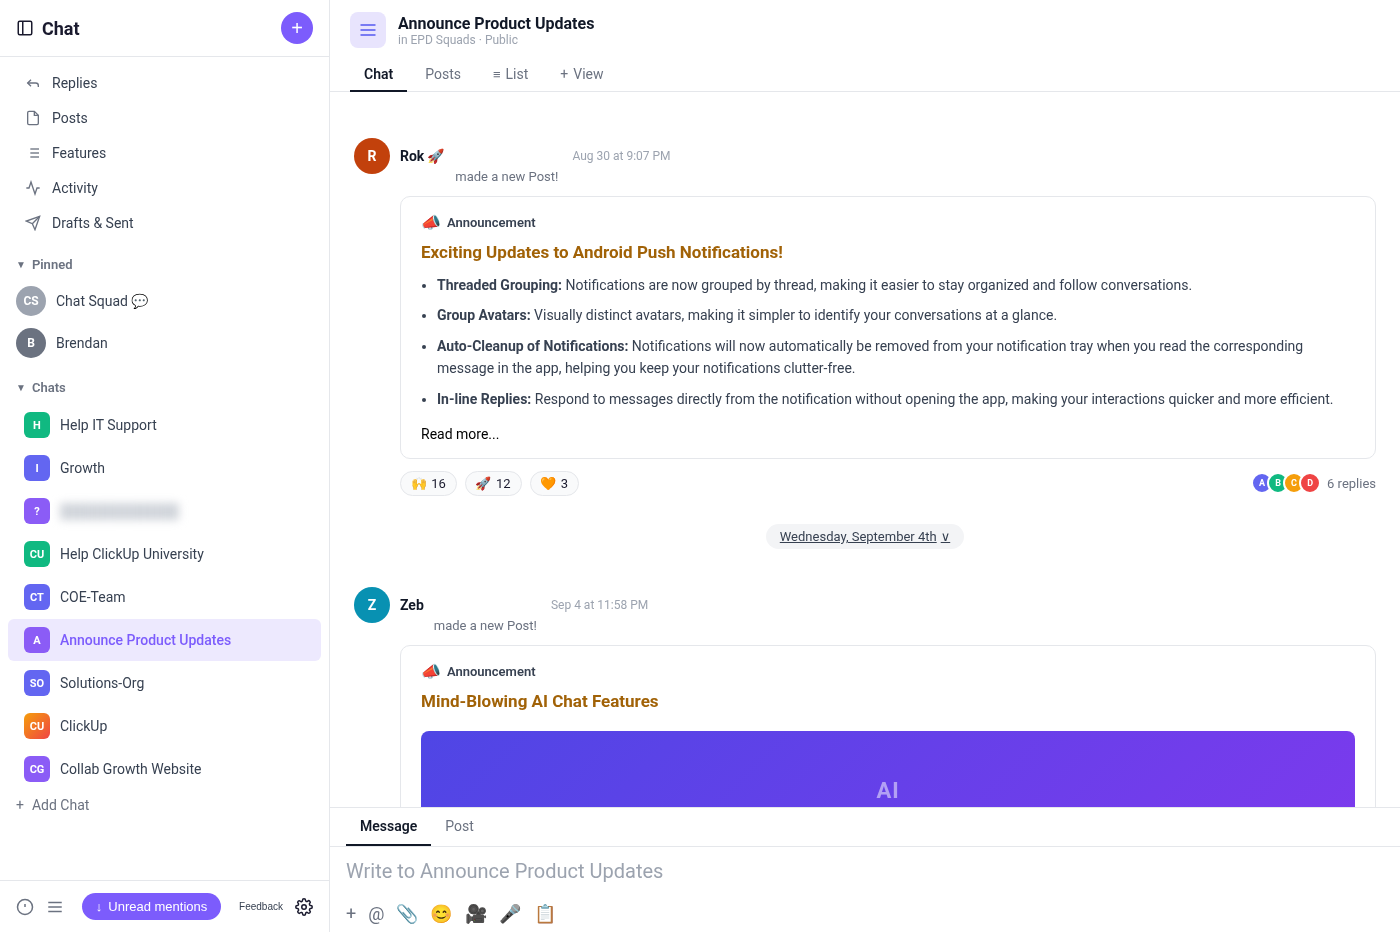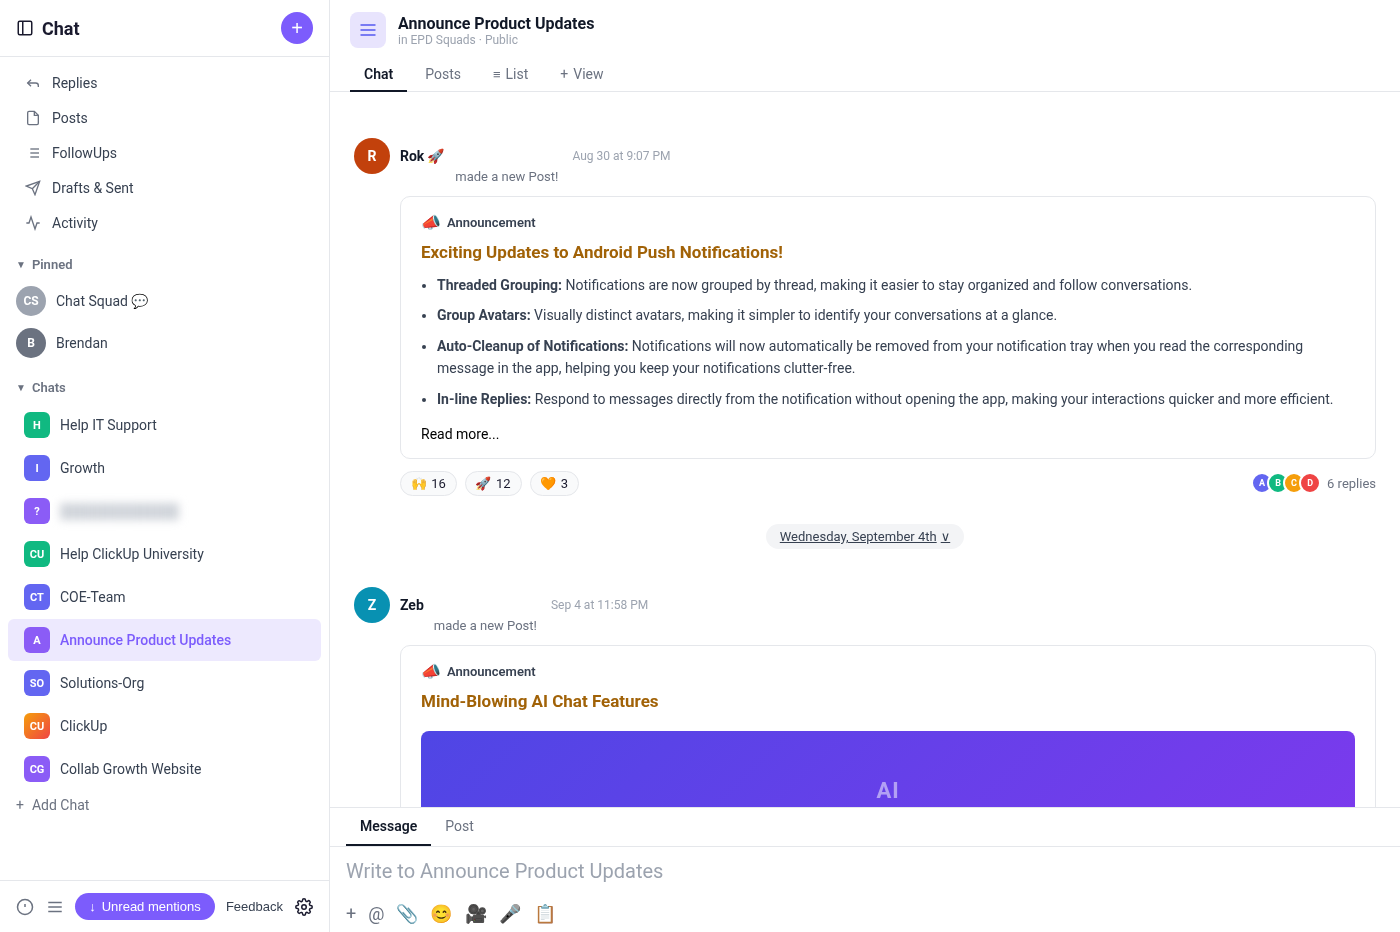--- a/index.html
+++ b/index.html
@@ -25,21 +25,21 @@
     .chat-item.active .chat-name { color: #7c5cfc; font-weight: 500; }
     .chat-avatar { width: 26px; height: 26px; border-radius: 6px; display: flex; align-items: center; justify-content: center; flex-shrink: 0; font-size: 11px; font-weight: 700; color: #fff; }
     .chat-name { font-size: 14px; color: #374151; }
     .pinned-avatar { width: 30px; height: 30px; border-radius: 50%; object-fit: cover; display: flex; align-items: center; justify-content: center; font-size: 12px; font-weight: 700; color: #fff; }
     .pinned-item { display: flex; align-items: center; gap: 10px; padding: 6px 16px; cursor: pointer; }
     .pinned-name { font-size: 14px; color: #374151; }
 
     .sidebar-footer { border-top: 1px solid #e5e7eb; padding: 12px 16px; display: flex; align-items: center; justify-content: space-between; }
     .footer-icons { display: flex; align-items: center; gap: 12px; }
     .footer-icons svg { width: 18px; height: 18px; color: #6b7280; cursor: pointer; }
-    .feedback-btn { font-size: 13px; color: #374151; cursor: pointer; background: none; border: none; }
+    .feedback-btn { font-size: 10px; color: #374151; cursor: pointer; background: none; border: none; }
 
     .add-chat-item { display: flex; align-items: center; gap: 8px; padding: 6px 16px; cursor: pointer; color: #6b7280; font-size: 14px; }
     .unread-mentions-btn { background: #7c5cfc; color: #fff; border: none; border-radius: 20px; padding: 6px 14px; font-size: 13px; cursor: pointer; display: flex; align-items: center; gap: 6px; }
 
     
     #main { flex: 1; display: flex; flex-direction: column; overflow: hidden; }
     #main-header { padding: 12px 20px 0 20px; border-bottom: 1px solid #e5e7eb; }
     .channel-title-row { display: flex; align-items: center; gap: 12px; padding-bottom: 10px; }
     .channel-icon { width: 36px; height: 36px; border-radius: 8px; background: #e8e4fd; display: flex; align-items: center; justify-content: center; font-size: 16px; }
     .channel-info .name { font-size: 16px; font-weight: 700; color: #111827; }
@@ -131,38 +131,38 @@
       <span class="icon">
         <svg width="16" height="16" viewBox="0 0 24 24" fill="none" stroke="currentColor" stroke-width="2">
             <line x1="8" y1="6" x2="21" y2="6"></line>
             <line x1="8" y1="12" x2="21" y2="12"></line>
             <line x1="8" y1="18" x2="21" y2="18"></line>
             <line x1="3" y1="6" x2="3.01" y2="6"></line>
             <line x1="3" y1="12" x2="3.01" y2="12"></line>
             <line x1="3" y1="18" x2="3.01" y2="18"></line>
           </svg>
       </span>
-      <span class="label">FollowUps</span>
+      <span class="label">Features</span>
+    </div>
+    <div class="nav-item">
+      <span class="icon">
+        <svg width="16" height="16" viewBox="0 0 24 24" fill="none" stroke="currentColor" stroke-width="2">
+            <polyline points="22 12 18 12 15 21 9 3 6 12 2 12"></polyline>
+          </svg>
+      </span>
+      <span class="label">Activity</span>
     </div>
     <div class="nav-item">
       <span class="icon">
         <svg width="16" height="16" viewBox="0 0 24 24" fill="none" stroke="currentColor" stroke-width="2">
             <line x1="22" y1="2" x2="11" y2="13"></line>
             <polygon points="22 2 15 22 11 13 2 9 22 2"></polygon>
           </svg>
       </span>
       <span class="label">Drafts &amp; Sent</span>
-    </div>
-    <div class="nav-item">
-      <span class="icon">
-        <svg width="16" height="16" viewBox="0 0 24 24" fill="none" stroke="currentColor" stroke-width="2">
-            <polyline points="22 12 18 12 15 21 9 3 6 12 2 12"></polyline>
-          </svg>
-      </span>
-      <span class="label">Activity</span>
     </div>
 
     <div style="height: 8px;"></div>
 
     <div class="section-header">
       <span class="arrow">▼</span>
       <span>Pinned</span>
     </div>
     <div class="pinned-item">
       <div class="pinned-avatar" style="background:#9ca3af;">CS</div>

